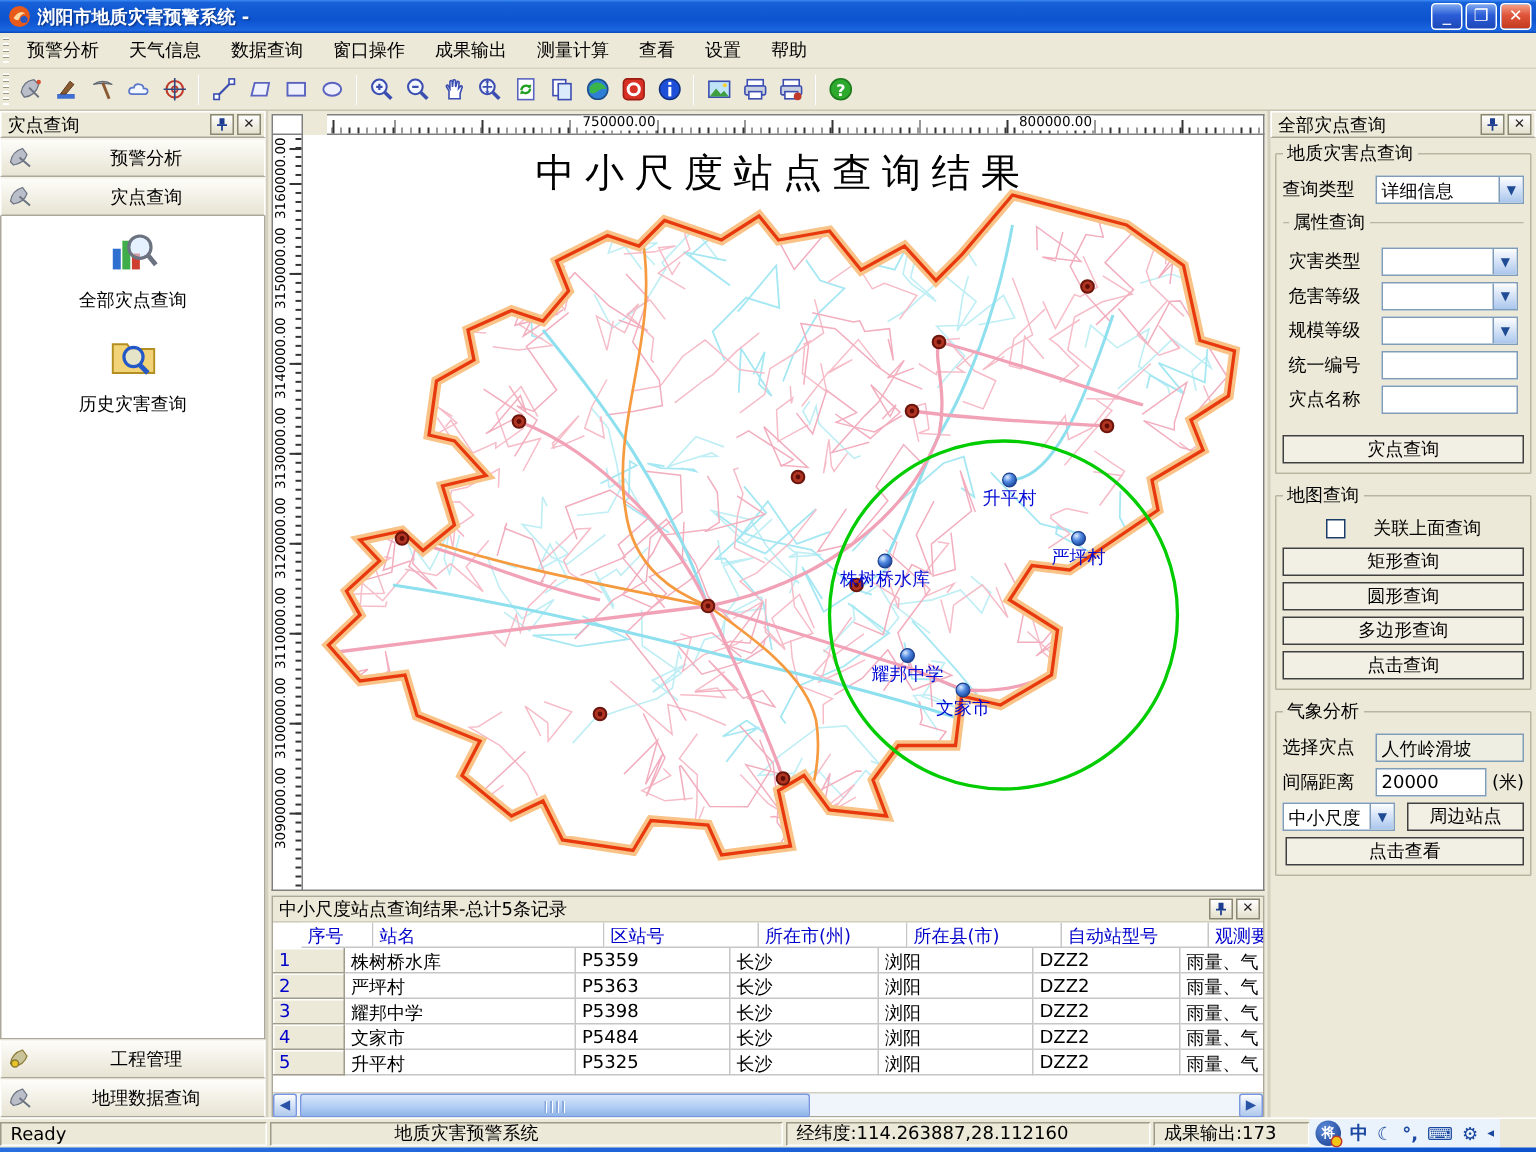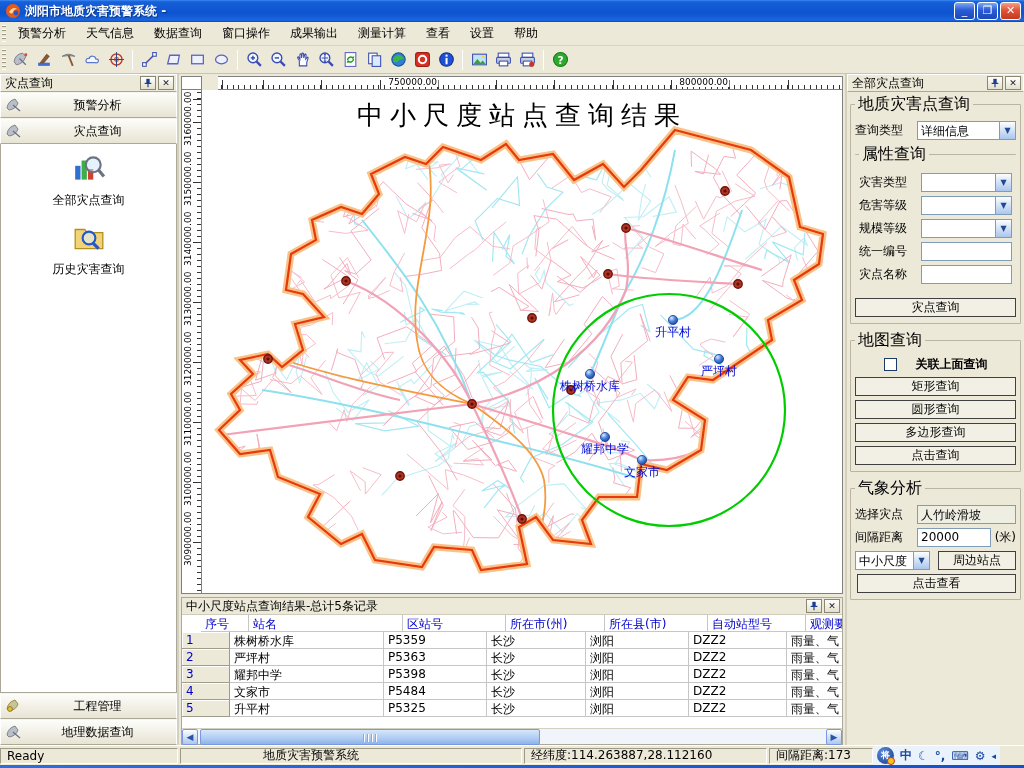--- a/index.html
+++ b/index.html
@@ -77,32 +77,32 @@
     color:#2a53a8; font-size:9px; text-align:center; line-height:14px; }
   .sb-thumb { position:absolute; left:18px; width:340px; top:0; height:16px; border:1px solid #7a98df; border-radius:2px;
     background:linear-gradient(#d7e6fb,#aecbf3 60%,#8fb4e8); }
   .sb-thumb::after { content:""; position:absolute; left:50%; top:4px; width:14px; height:8px; transform:translateX(-50%);
     background:repeating-linear-gradient(90deg,#89a9dd 0 1px,#fff 1px 2px,transparent 2px 4px); }
 
   
   .rpanel { width:179px; border-left:2px solid #d4d0bf; background:#ECE9D8; display:flex; flex-direction:column; }
   .rbody { flex:1; padding:2px 3px; overflow:hidden; }
   fieldset { border:1px solid #b9b5a0; border-radius:1px; margin-bottom:6px; padding:2px 4px 6px 4px; }
-  fieldset legend { padding:0 3px; font-size:16px; }
+  fieldset legend { padding:0 3px; font-size:12px; }
   fieldset.toponly { border-left:none; border-right:none; border-bottom:none; margin:2px 0 0 0; padding-top:4px; }
   .frow { display:flex; align-items:center; margin:4px 0; }
   .frow .lbl { width:62px; flex:none; }
   .combo { flex:1; height:19px; background:#fff; border:1px solid #7f9db9; position:relative; padding:1px 18px 0 3px; overflow:hidden; white-space:nowrap; }
   .combo .dd { position:absolute; right:0; top:0; width:16px; height:100%; background:linear-gradient(#fdfefe,#cbdcf5 60%,#aac6ec);
     border-left:1px solid #7f9db9; color:#1f4a94; font-size:8px; text-align:center; line-height:17px; }
   .tinput { flex:1; height:19px; background:#fff; border:1px solid #7f9db9; padding:1px 3px 0 3px; }
   .tinput.ro { background:#efeee3; }
   .xbtn { display:block; margin:4px auto 0 auto; min-width:78px; height:19px; background:#f2f0e4; border:1px solid #404040;
     font-size:12px; text-align:center; line-height:17px; padding:0 6px; }
-  .chkrow { display:flex; align-items:center; justify-content:center; gap:19px; margin:3px 0 2px 0;font-weight:bold; }
+  .chkrow { display:flex; align-items:center; justify-content:center; gap:19px; margin:3px 0 2px 0; }
   .chk { width:13px; height:13px; background:#fff; border:1px solid #1b3c68; }
 
   
   .statusbar { position:absolute; left:0; right:0; bottom:3px; height:20px; background:#ECE9D8; display:flex; align-items:center; border-top:1px solid #fff; }
   .sseg { height:16px; border:1px solid #9d9a87; border-bottom-color:#fff; border-right-color:#fff; display:flex; align-items:center;
     padding:0 6px; margin-right:2px; overflow:hidden; white-space:nowrap; }
   .tray { display:flex; align-items:center; gap:6px; background:#eaf3fb; color:#1a47a0; font-weight:bold; padding:0 4px; height:20px; }
   .tray .ime { width:17px; height:17px; border-radius:50%; background:radial-gradient(circle at 35% 30%,#5d88d8,#123a8c); color:#fff;
     font-size:9px; font-weight:bold; display:flex; align-items:center; justify-content:center; position:relative; }
   .tray .ime::after { content:""; position:absolute; right:-1px; bottom:-1px; width:6px; height:6px; border-radius:50%; background:#f5c518; border:1px solid #c0392b; }
@@ -856,21 +856,21 @@
         <span class="xbtn" style="margin-left:2px">点击查看</span>
       </fieldset>
     </div>
   </div>
 </div>
 
 <div class="statusbar">
   <span class="sseg" style="width:178px">Ready</span>
   <span class="sseg" style="width:342px;padding-left:82px">地质灾害预警系统</span>
   <span class="sseg" style="width:243px">经纬度:114.263887,28.112160</span>
-  <span class="sseg" style="width:104px;margin-right:0">间隔距离:173</span>
+  <span class="sseg" style="width:104px;margin-right:0">成果输出:173</span>
   <span class="tray">
     <span class="ime">将</span>
     <span id="trayitems" style="display:flex;gap:6px;align-items:center">
         <span>中</span>
         <span>☾</span>
         <span>°,</span>
         <span>⌨</span>
         <span>⚙</span>
       </span>
     <span style="font-size:9px">◂</span>

